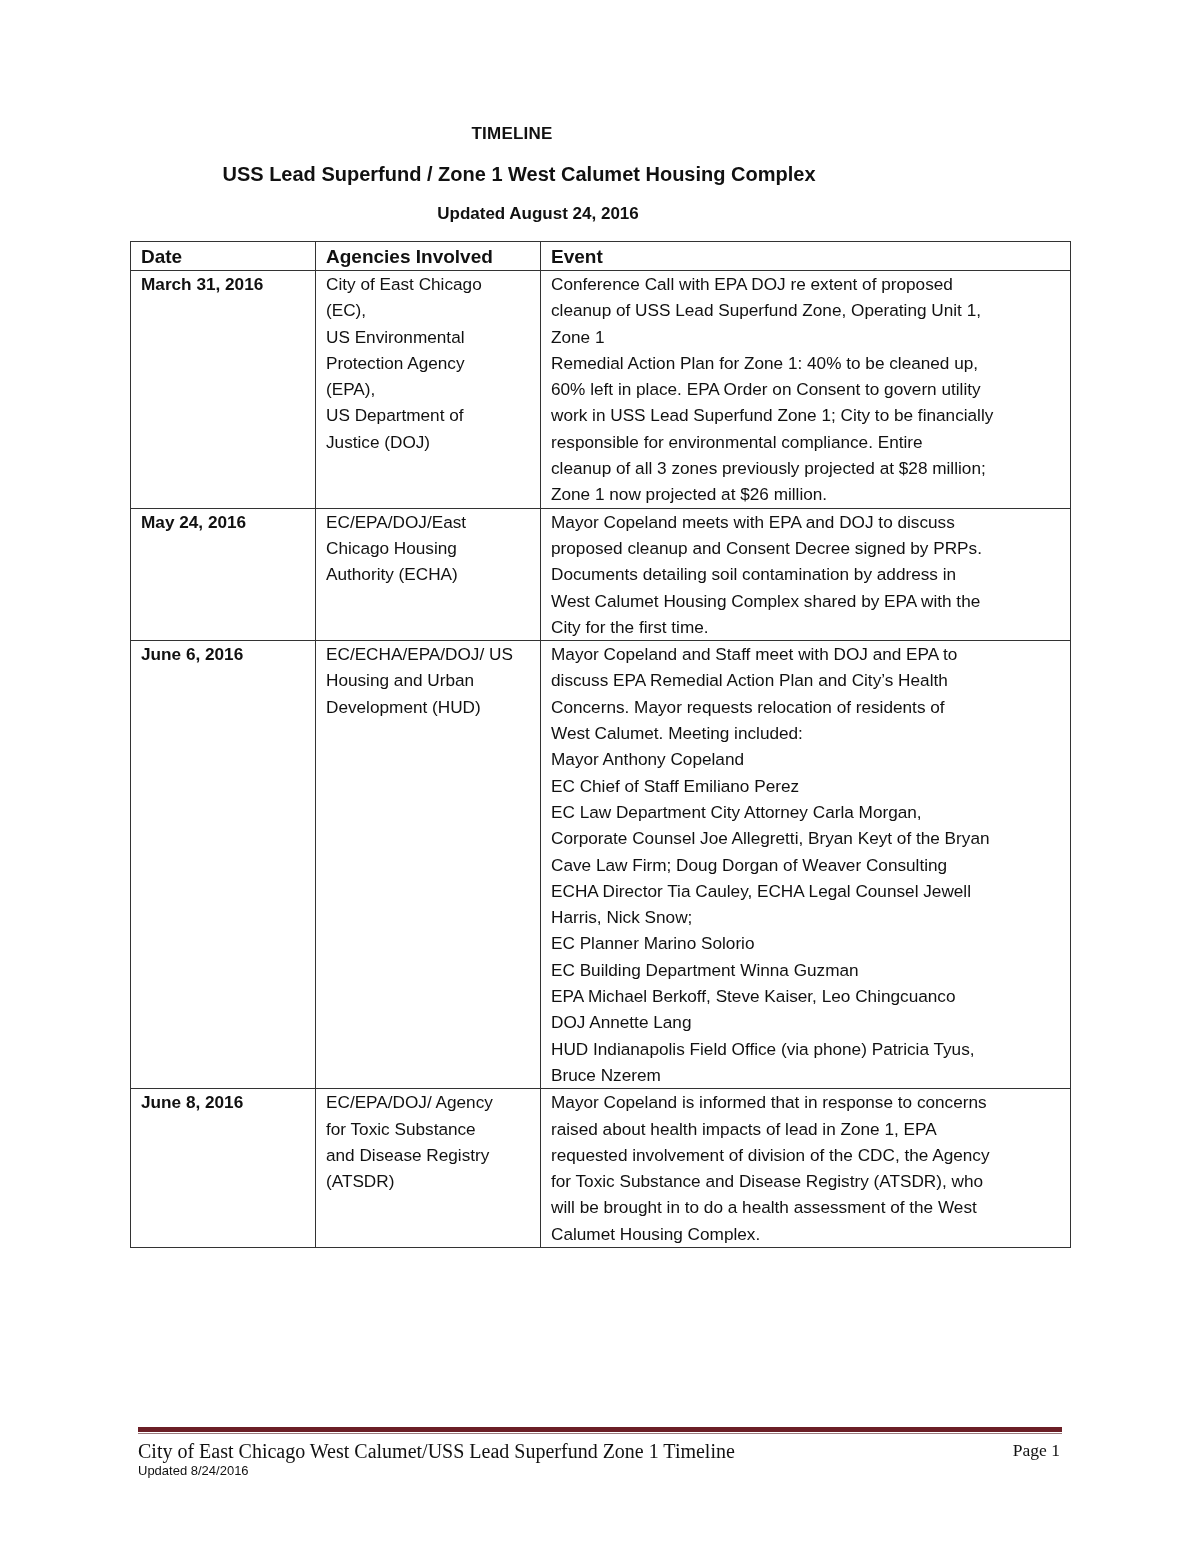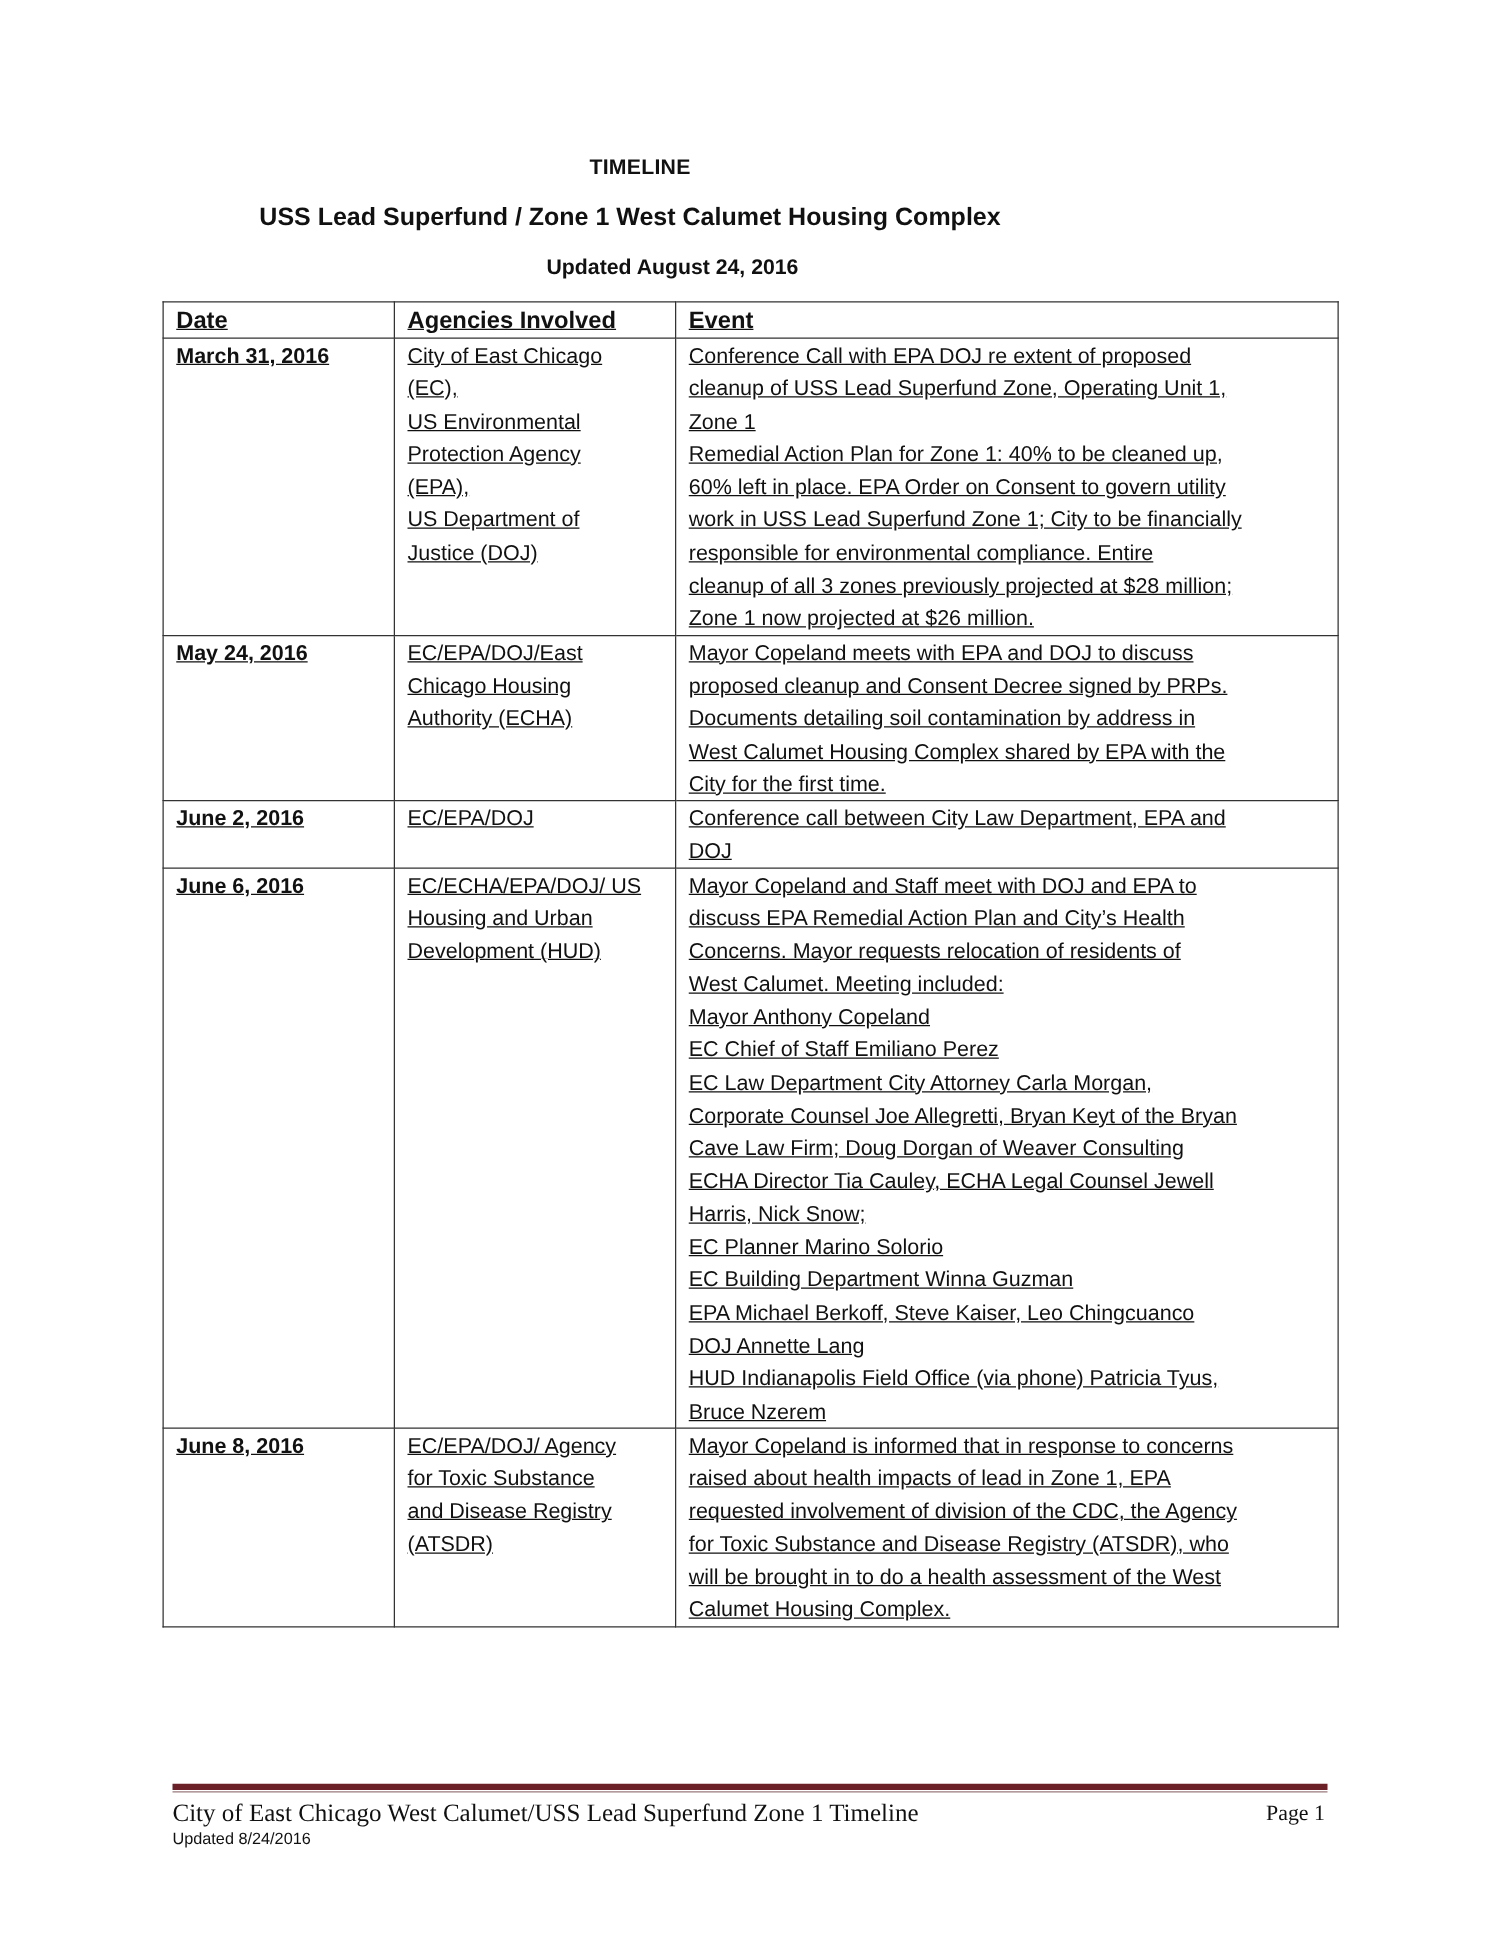--- a/index.html
+++ b/index.html
@@ -3,32 +3,32 @@
 <meta charset="utf-8">
 <style>
   html, body { margin: 0; padding: 0; background: #ffffff; }
   body { width: 1200px; height: 1554px; position: relative; overflow: hidden;
          font-family: "Liberation Sans", sans-serif; color: #111; }
   .page { position: absolute; left: 0; top: 0; width: 1200px; height: 1554px; }
 
   .title1 { position: absolute; top: 124px; left: 0; width: 1024px; text-align: center;
             font-weight: bold; font-size: 17px; letter-spacing: 0.2px; }
   .title2 { position: absolute; top: 163px; left: 0; width: 1008px; text-align: center;
-            font-weight: bold; font-size: 20px; }
+            font-weight: bold; font-size: 20px; padding-left: 15px; }
   .title3 { position: absolute; top: 204px; left: 0; width: 1076px; text-align: center;
             font-weight: bold; font-size: 17px; }
 
   table.timeline { position: absolute; left: 130px; top: 241px; width: 940px;
                    border-collapse: collapse; table-layout: fixed; }
   table.timeline col.c-date { width: 185px; }
   table.timeline col.c-agency { width: 225px; }
   table.timeline col.c-event { width: 530px; }
   table.timeline th, table.timeline td {
     border: 1px solid #333; vertical-align: top; text-align: left;
-    padding: 0 0 0 10px; font-size: 17.2px; line-height: 26.3px; text-decoration: underline;
+    padding: 0 0 0 10px; font-size: 17.2px; line-height: 26.3px;
   }
   table.timeline th { font-size: 19px; font-weight: bold; line-height: 27px; padding-top: 1px; }
   table.timeline td.date { font-weight: bold; }
   .line { display: block; white-space: nowrap; }
 
   .footer-bar { position: absolute; left: 138px; top: 1427px; width: 924px; height: 5px;
                 background: #6b1f26; }
   .footer-bar2 { position: absolute; left: 138px; top: 1433px; width: 924px; height: 1px;
                  background: #9a7a7e; }
   .footer-left { position: absolute; left: 138px; top: 1440px; font-family: "Liberation Serif", serif;
@@ -91,30 +91,20 @@
           </td>
           <td>
             <span class="line">Mayor Copeland meets with EPA and DOJ to discuss</span>
             <span class="line">proposed cleanup and Consent Decree signed by PRPs.</span>
             <span class="line">Documents detailing soil contamination by address in</span>
             <span class="line">West Calumet Housing Complex shared by EPA with the</span>
             <span class="line">City for the first time.</span>
           </td>
         </tr>
         <tr>
-          <td class="date">June 2, 2016</td>
-          <td>
-            <span class="line">EC/EPA/DOJ</span>
-          </td>
-          <td>
-            <span class="line">Conference call between City Law Department, EPA and</span>
-            <span class="line">DOJ</span>
-          </td>
-        </tr>
-        <tr>
           <td class="date">June 6, 2016</td>
           <td>
             <span class="line">EC/ECHA/EPA/DOJ/ US</span>
             <span class="line">Housing and Urban</span>
             <span class="line">Development (HUD)</span>
           </td>
           <td>
             <span class="line">Mayor Copeland and Staff meet with DOJ and EPA to</span>
             <span class="line">discuss EPA Remedial Action Plan and City’s Health</span>
             <span class="line">Concerns.  Mayor requests relocation of residents of</span>

